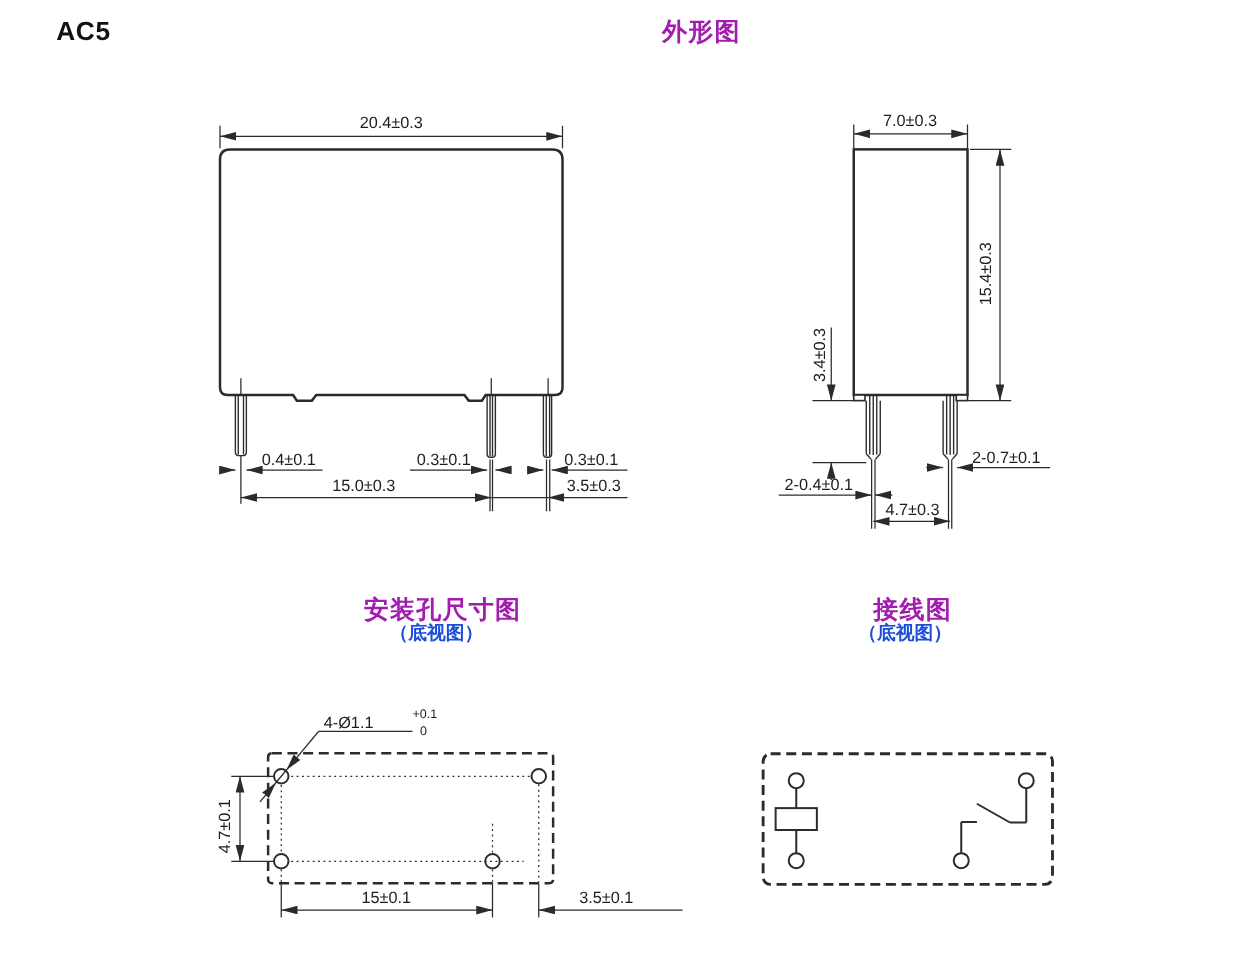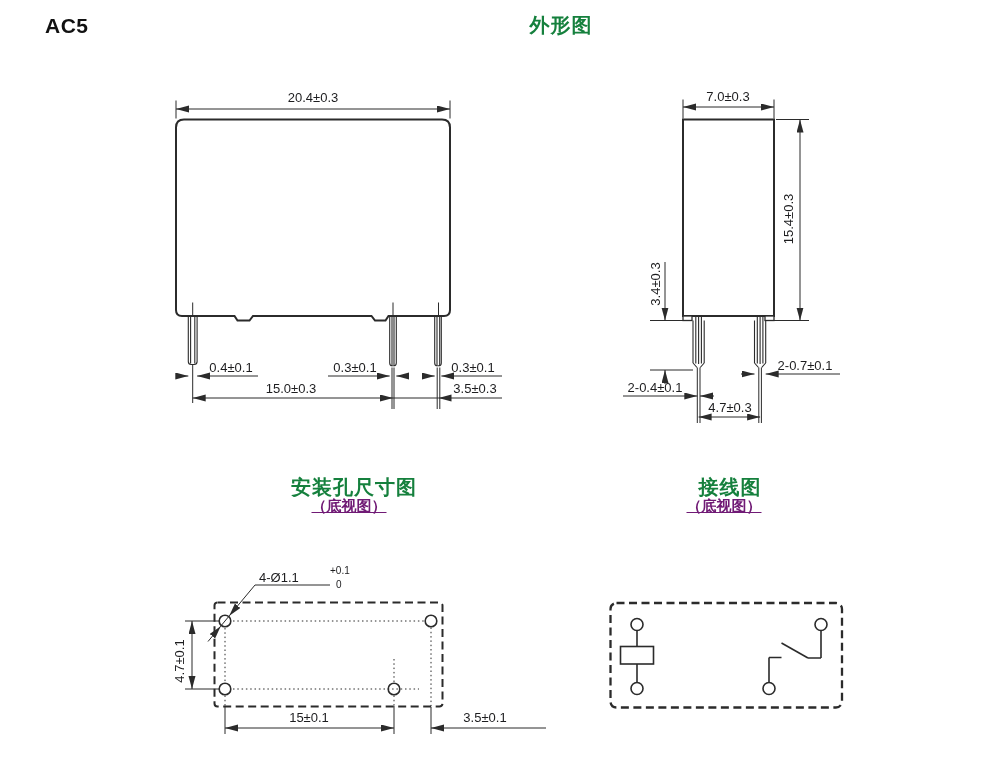--- a/index.html
+++ b/index.html
@@ -1,24 +1,24 @@
 <!DOCTYPE html>
 <html><head>
 <meta charset="utf-8">
 <style>
   html,body{margin:0;padding:0;background:#fff;}
   .canvas{position:relative;width:993px;height:781px;background:#ffffff;overflow:hidden;
           font-family:"Liberation Sans",sans-serif;color:#1d1d1f;margin-left:18px;}
   .model{position:absolute;left:27px;top:14px;font-size:21px;font-weight:bold;letter-spacing:.5px;color:#111;}
   .title{position:absolute;left:543px;top:12px;transform:translateX(-50%);font-size:20px;font-weight:600;
-         font-family:"DejaVu Sans","Liberation Sans",sans-serif;color:#15803d;letter-spacing:1px;white-space:nowrap;}
+         font-family:"DejaVu Sans","Liberation Sans",sans-serif;color:#a21caf;letter-spacing:1px;white-space:nowrap;}
   .caption{position:absolute;transform:translateX(-50%);font-size:20px;font-weight:600;letter-spacing:1px;
-           font-family:"DejaVu Sans","Liberation Sans",sans-serif;color:#15803d;white-space:nowrap;}
+           font-family:"DejaVu Sans","Liberation Sans",sans-serif;color:#a21caf;white-space:nowrap;}
   .subcaption{position:absolute;transform:translateX(-50%);font-size:15px;font-weight:600;
-           font-family:"DejaVu Sans","Liberation Sans",sans-serif;color:#701a75;white-space:nowrap;text-decoration:underline;}
+           font-family:"DejaVu Sans","Liberation Sans",sans-serif;color:#1d4ed8;white-space:nowrap;}
   svg{position:absolute;overflow:visible;}
   svg text{font-family:"Liberation Sans","DejaVu Sans",sans-serif;font-size:13px;fill:#1d1d1f;}
   svg text.tol{font-size:10px;}
   .ln{stroke:#2b2b2b;fill:none;}
   .w2{stroke-width:2;}    
   .w16{stroke-width:1.6;} 
   .w13{stroke-width:1.3;}
   .w11{stroke-width:1.1;} 
   .w1{stroke-width:1;}    
   .dash{stroke-dasharray:8,4.5;}

